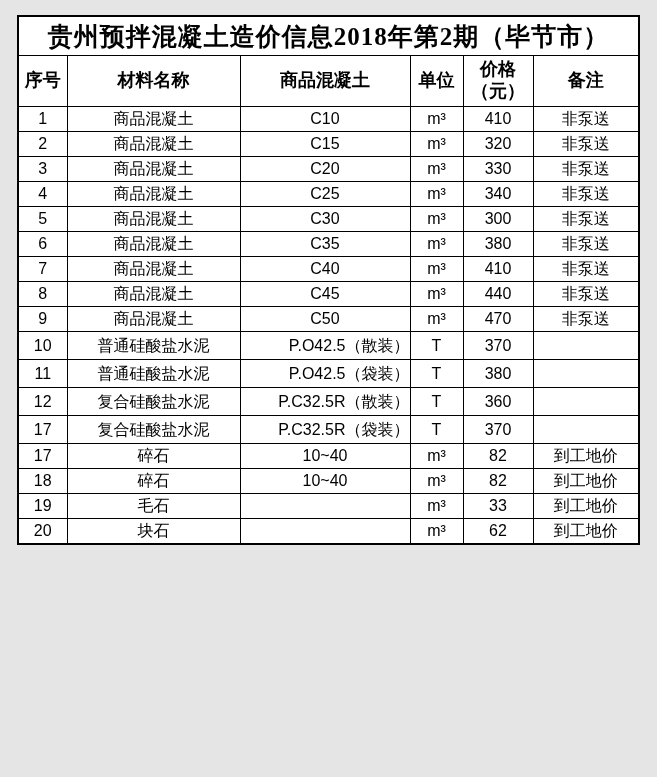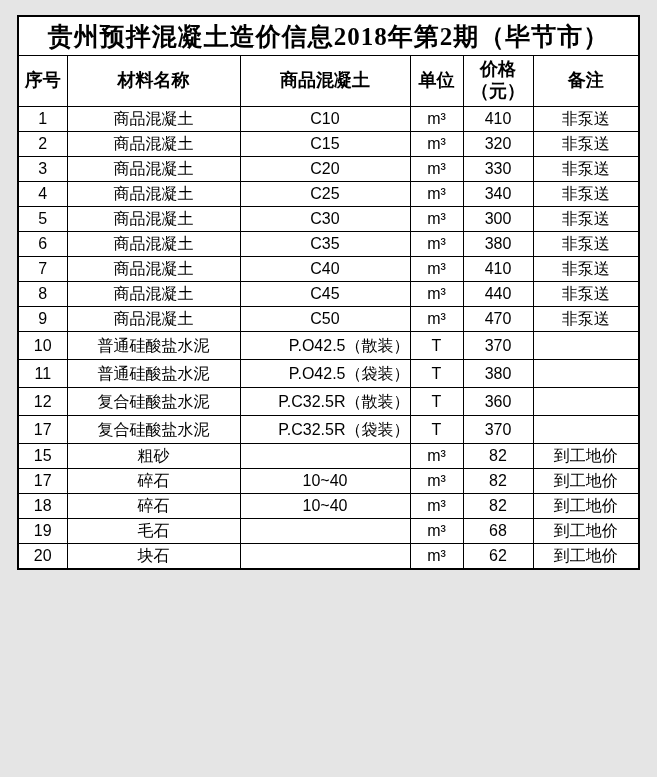--- a/index.html
+++ b/index.html
@@ -188,49 +188,41 @@
         </tr>
         <tr class="data-row tall">
           <td>17</td>
           <td>复合硅酸盐水泥</td>
           <td class="left">P.C32.5R（袋装）</td>
           <td>T</td>
           <td>370</td>
           <td></td>
         </tr>
         <tr class="data-row">
-          <td>15</td>
-          <td>粗砂</td>
-          <td></td>
-          <td>m³</td>
-          <td>82</td>
-          <td>到工地价</td>
-        </tr>
-        <tr class="data-row">
           <td>17</td>
           <td>碎石</td>
           <td>10~40</td>
           <td>m³</td>
           <td>82</td>
           <td>到工地价</td>
         </tr>
         <tr class="data-row">
           <td>18</td>
           <td>碎石</td>
           <td>10~40</td>
           <td>m³</td>
           <td>82</td>
           <td>到工地价</td>
         </tr>
         <tr class="data-row">
           <td>19</td>
           <td>毛石</td>
           <td></td>
           <td>m³</td>
-          <td>68</td>
+          <td>33</td>
           <td>到工地价</td>
         </tr>
         <tr class="data-row">
           <td>20</td>
           <td>块石</td>
           <td></td>
           <td>m³</td>
           <td>62</td>
           <td>到工地价</td>
         </tr>

